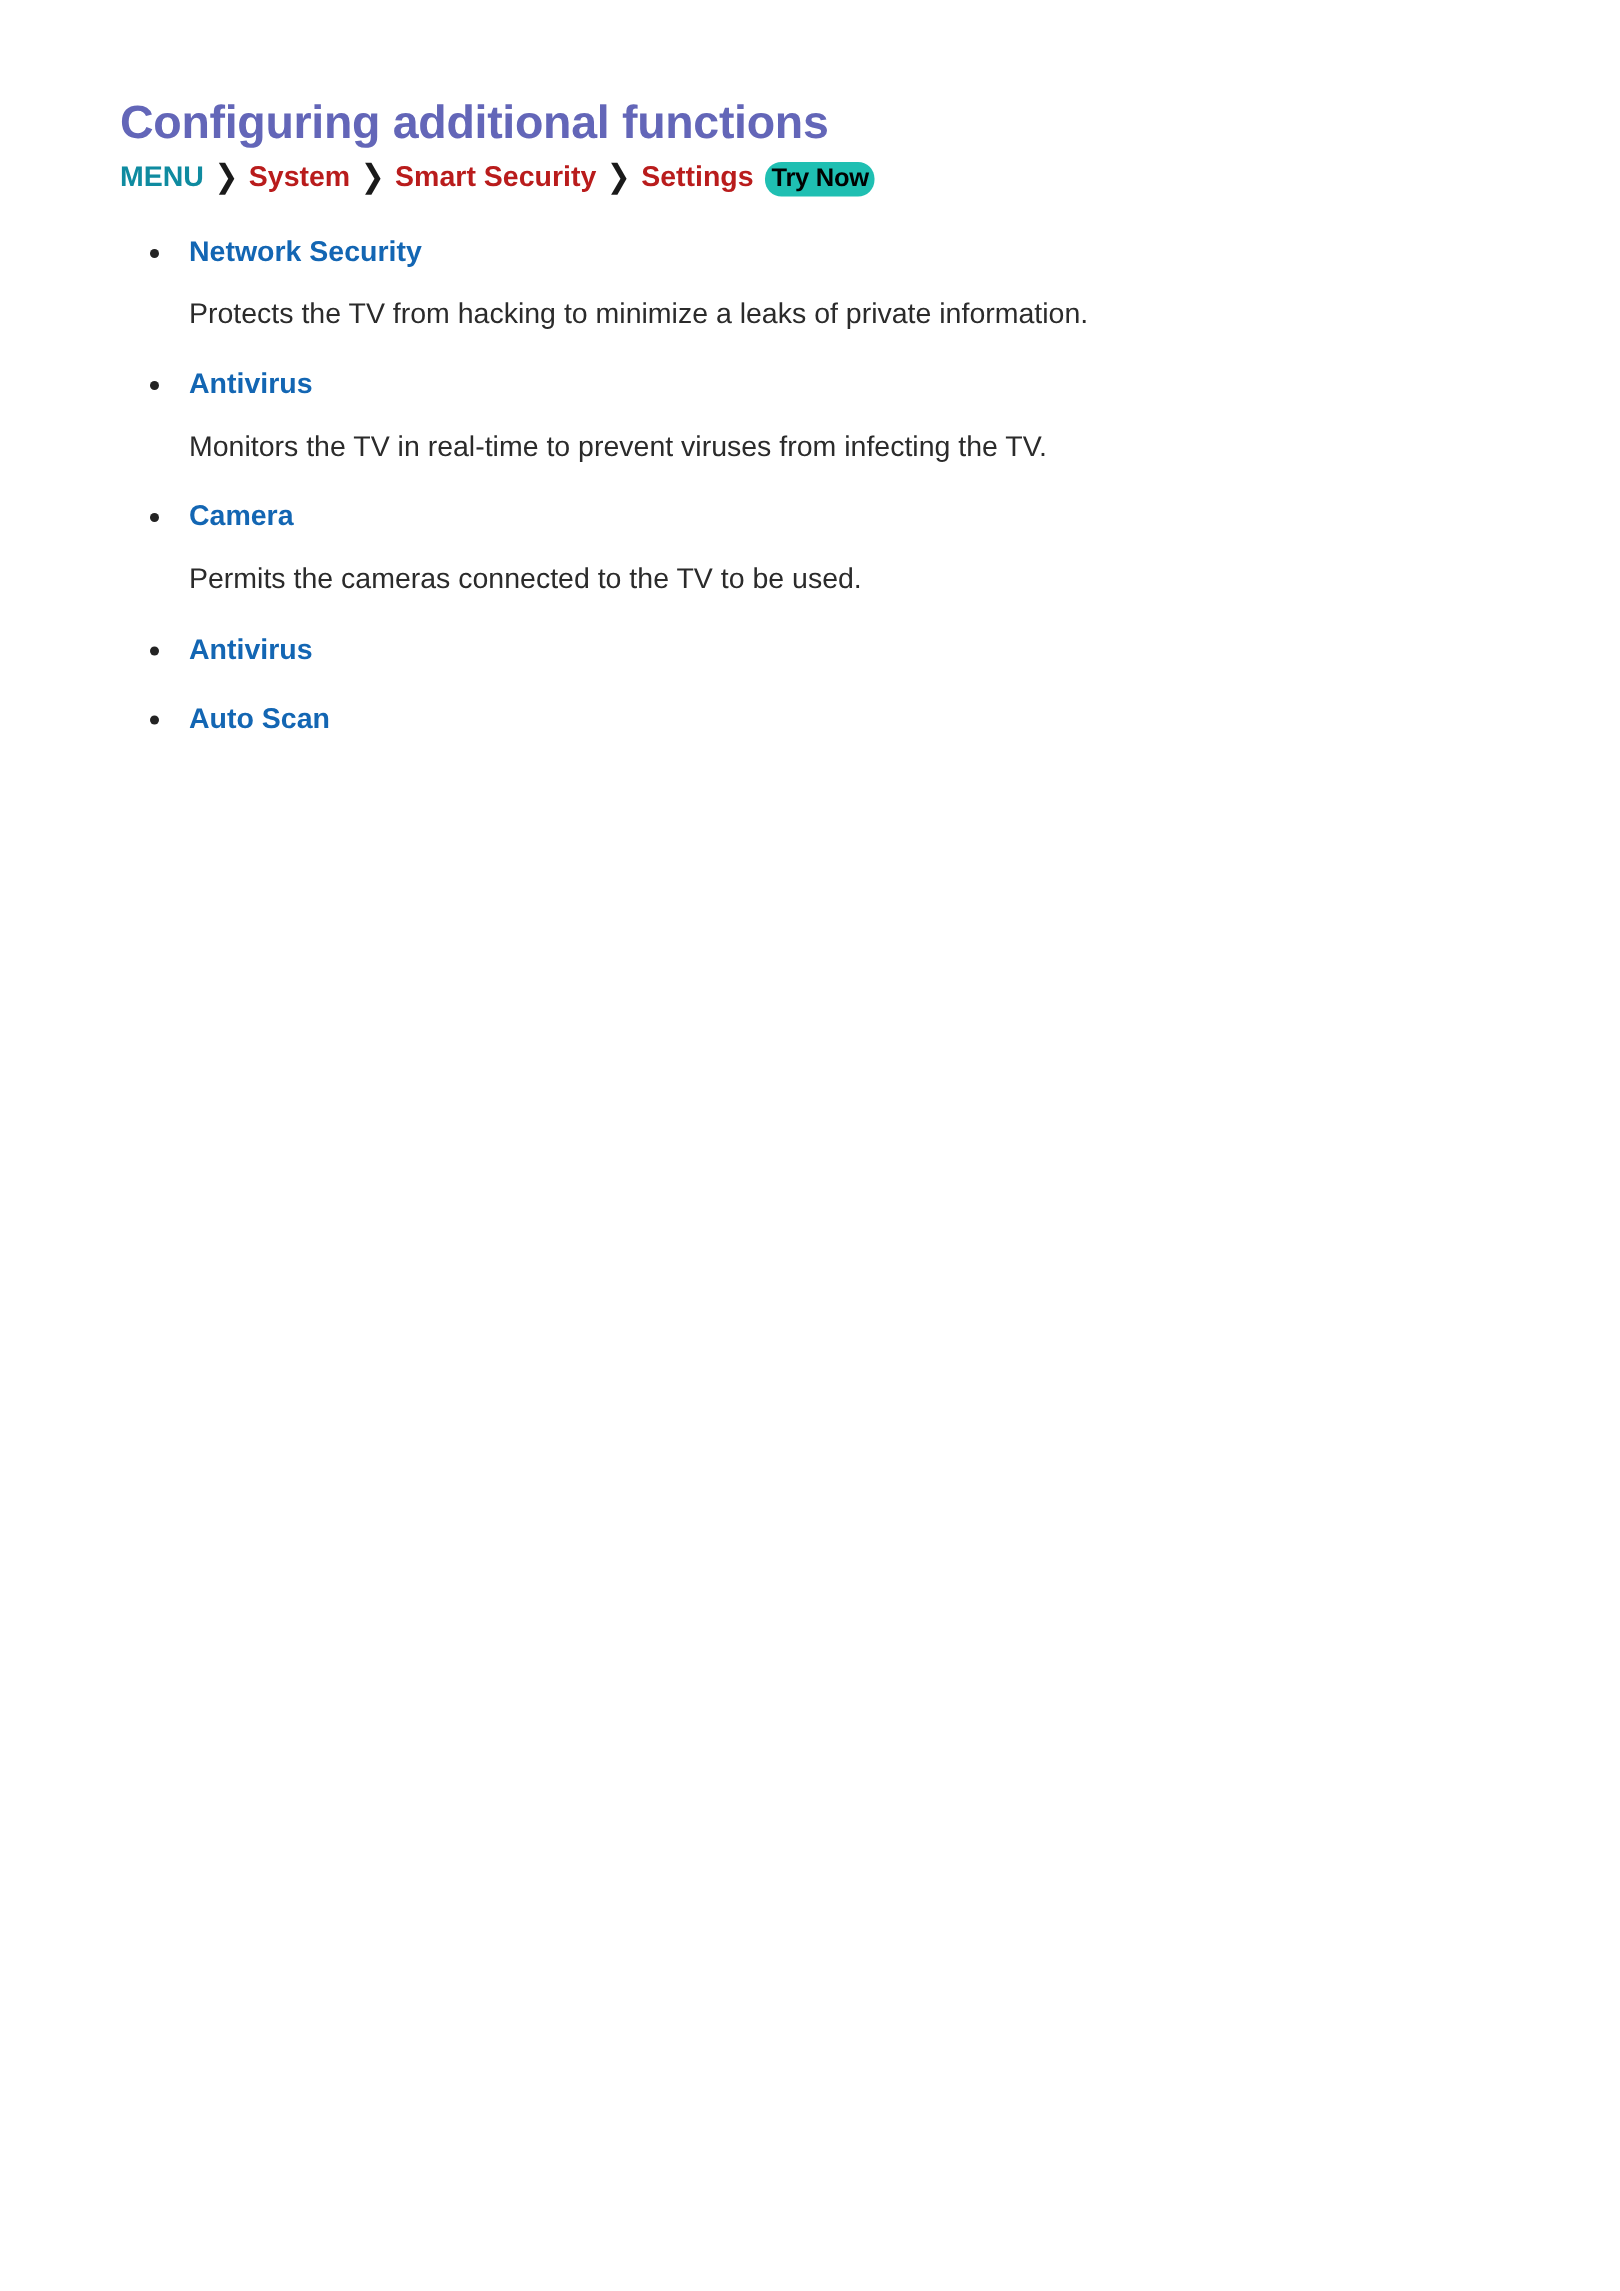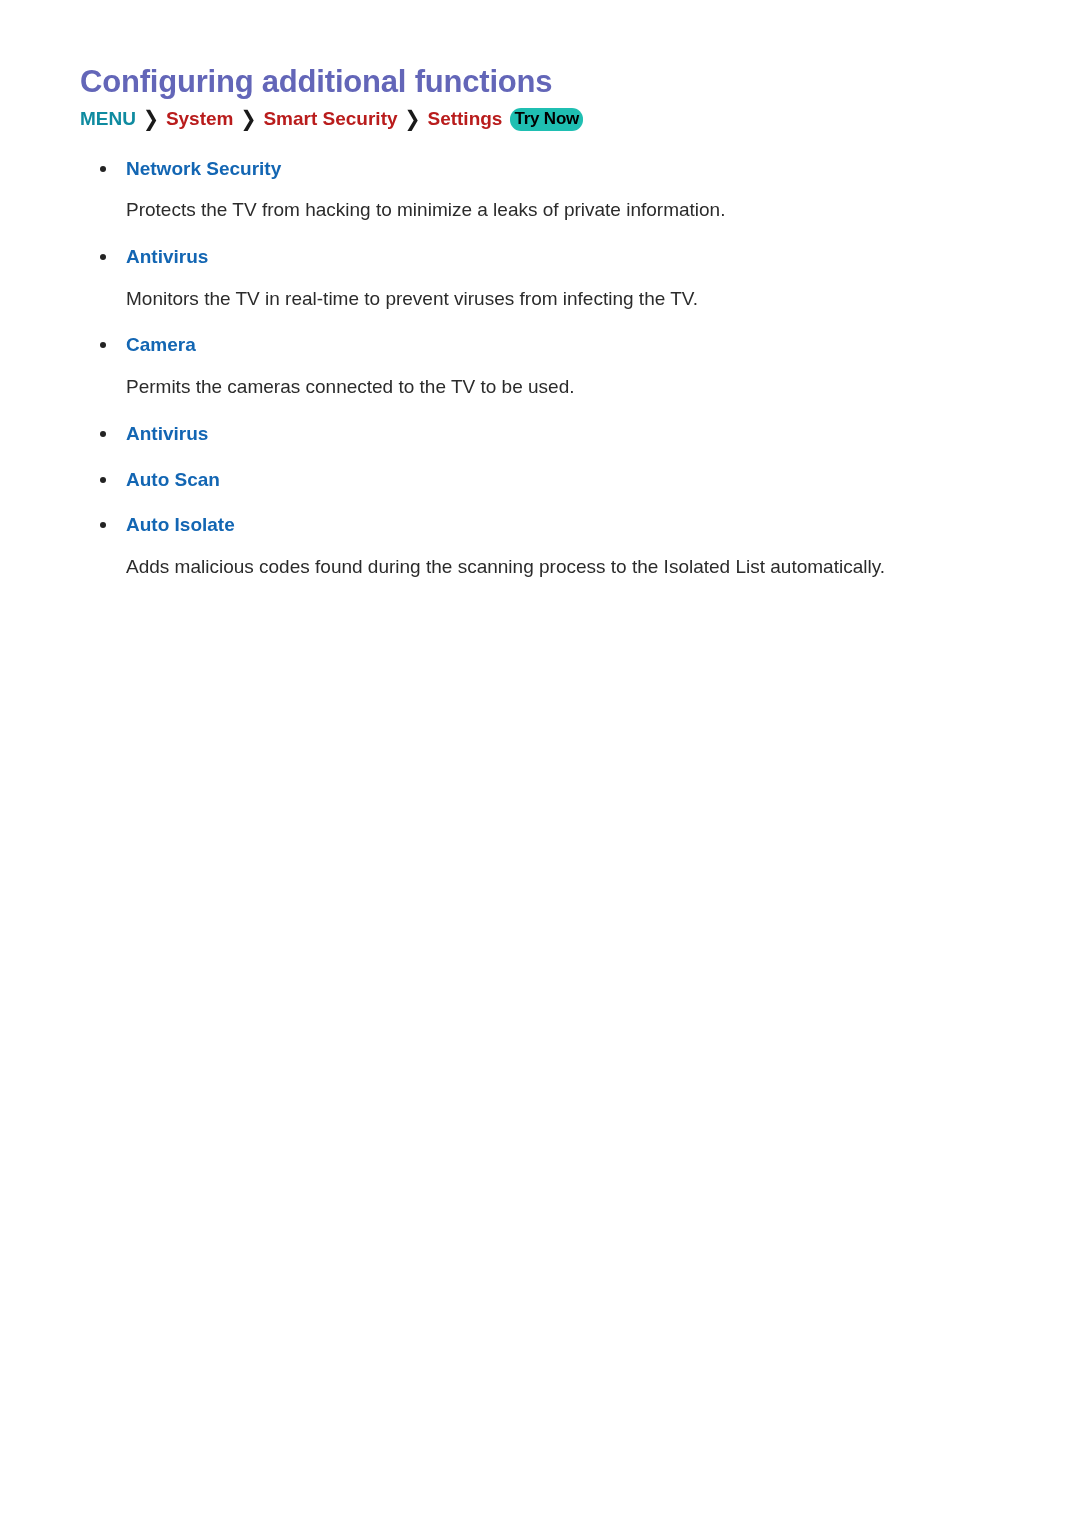--- a/index.html
+++ b/index.html
@@ -180,23 +180,16 @@
         </div>
       </li>
 
       <li class="item">
         <div class="item-head">
           <span class="bullet"></span>
           <span>Auto Scan</span>
         </div>
       </li>
 
-      <li class="item">
-        <div class="item-head">
-          <span class="bullet"></span>
-          <span>Auto Isolate</span>
-        </div>
-        <div class="item-body">Adds malicious codes found during the scanning process to the Isolated List automatically.</div>
-      </li>
 
     </ul>
   </div>
 </div>
 
 </body></html>

